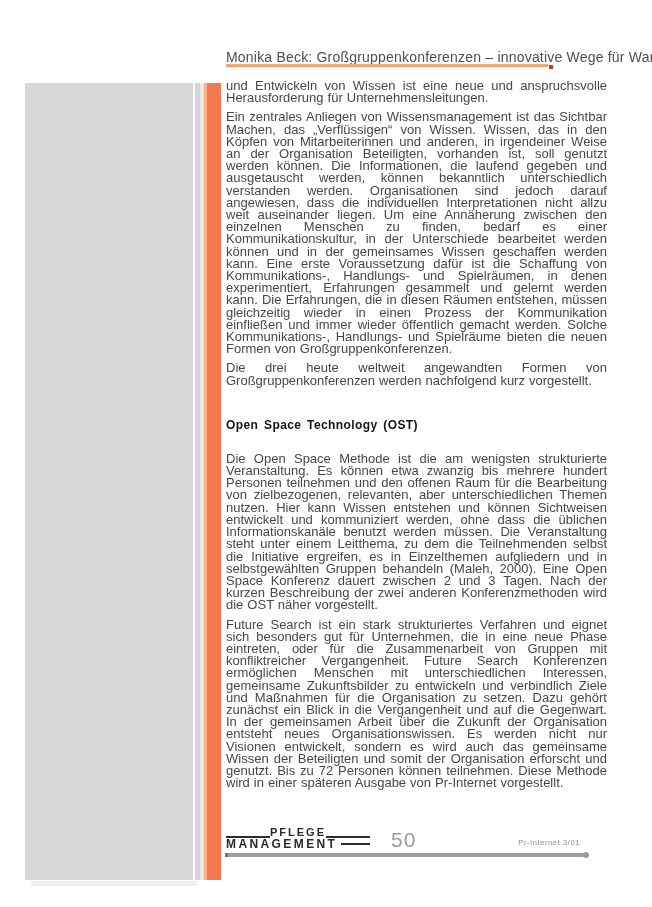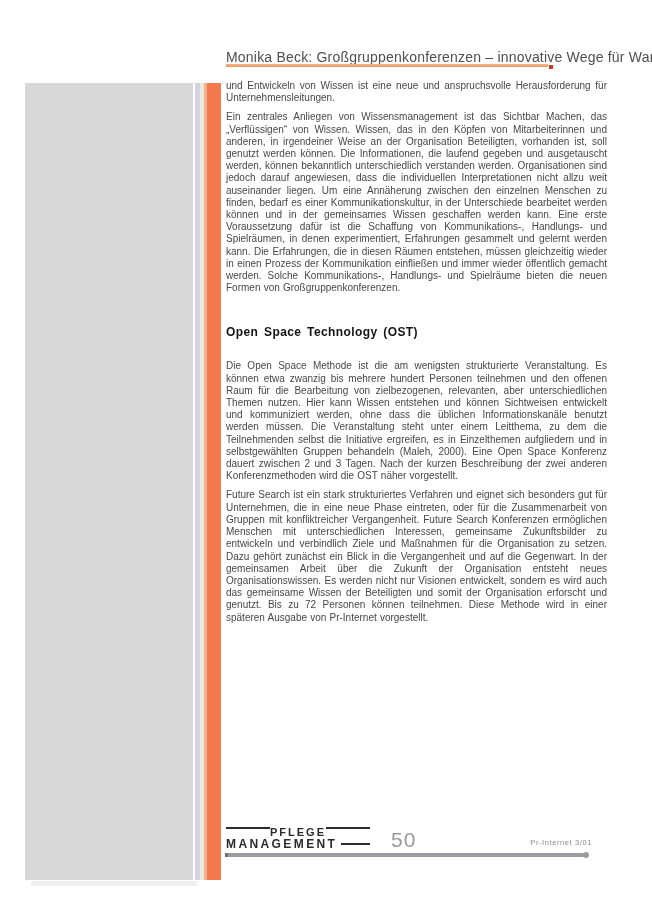--- a/index.html
+++ b/index.html
@@ -23,45 +23,45 @@
     font-size:14px;line-height:10px;color:#4f4f4f;letter-spacing:0.2px;
     white-space:nowrap;
   }
   .runhead-rule{position:relative;margin-top:2px;height:3px;width:322px;
     background:linear-gradient(to bottom,#f3b488,#eb9a64);}
   .runhead-tick{position:absolute;right:-5px;top:1px;width:4px;height:4px;background:#c93a1c;}
 
   
   .content{position:absolute;left:226px;top:80px;width:381px;color:#474747;}
   .content p{
-    font-size:10px;line-height:12.2px;text-align:justify;margin:0 0 7px 0;
+    font-size:13px;line-height:12.2px;text-align:justify;margin:0 0 7px 0;
     hyphens:auto;-webkit-hyphens:auto;word-spacing:0.4px;
   }
   .content h2{
     font-size:12px;font-weight:bold;color:#141414;letter-spacing:0.4px;
     margin:0 0 21px 0;word-spacing:2px;
   }
   .content h2.h-ost{margin-top:31px;}
   .content h2.h-fs{margin-top:37px;}
 
   
   .footer{position:absolute;left:226px;top:827px;width:366px;height:40px;}
   .logo{position:absolute;left:0;top:0;width:144px;}
-  .logo-row1{display:flex;align-items:flex-start;}
+  .logo-row1{display:flex;align-items:flex-end;}
   .logo-row1 .rule{flex:1;height:2px;background:#2b2b2b;}
   .logo-word1{font-size:11px;font-weight:bold;letter-spacing:2px;color:#2b2b2b;line-height:11px;}
   .logo-row2{display:flex;align-items:center;gap:4px;margin-top:0px;}
   .logo-word2{font-size:12px;font-weight:bold;letter-spacing:2.4px;color:#2b2b2b;line-height:12px;}
   .logo-row2 .rule{flex:1;height:2px;background:#2b2b2b;}
   .page-num{
     position:absolute;left:165px;top:1px;font-size:21px;font-weight:normal;
     color:#9a9a9a;letter-spacing:1px;
   }
   .issue{
-    position:absolute;right:0;top:11px;font-size:7.5px;color:#8d8d8d;letter-spacing:0.6px;
+    position:absolute;right:12px;top:11px;font-size:7.5px;color:#8d8d8d;letter-spacing:0.6px;
   }
   .footer-rule{position:absolute;left:0;top:26px;width:360px;height:4px;background:#9b9ba1;}
   .footer-rule .cap{position:absolute;left:-1px;top:0;width:3px;height:4px;background:#6f6f75;}
   .footer-rule .dot{position:absolute;right:-3px;top:-1px;width:6px;height:6px;border-radius:50%;background:#9b9ba1;}
 </style>
 </head>
 <body>
 
 <div class="bar bar-gray"></div>
 <div class="bar-gray-shadow"></div>
@@ -73,20 +73,21 @@
 <div class="runhead">
   <div class="runhead-text">Monika Beck:  Großgruppenkonferenzen – innovative Wege für Wandel und Lernen</div>
   <div class="runhead-rule">
     <span class="runhead-tick"></span>
   </div>
 </div>
 
 <div class="content">
   <p>und Entwickeln von Wissen ist eine neue und anspruchsvolle Herausforderung für Unternehmensleitungen.</p>
   <p>Ein zentrales Anliegen von Wissensmanagement ist das Sichtbar Machen, das „Verflüssigen“ von Wissen. Wissen, das in den Köpfen von Mitarbeiterinnen und anderen, in irgendeiner Weise an der Organisation Beteiligten, vorhanden ist, soll genutzt werden können. Die Informationen, die laufend gegeben und ausgetauscht werden, können bekanntlich unterschiedlich verstanden werden. Organisationen sind jedoch darauf angewiesen, dass die individuellen Interpretationen nicht allzu weit auseinander liegen. Um eine Annäherung zwischen den einzelnen Menschen zu finden, bedarf es einer Kommunikationskultur, in der Unterschiede bearbeitet werden können und in der gemeinsames Wissen geschaffen werden kann. Eine erste Voraussetzung dafür ist die Schaffung von Kommunikations-, Handlungs- und Spielräumen, in denen experimentiert, Erfahrungen gesammelt und gelernt werden kann. Die Erfahrungen, die in diesen Räumen entstehen, müssen gleichzeitig wieder in einen Prozess der Kommunikation einfließen und immer wieder öffentlich gemacht werden. Solche Kommunikations-, Handlungs- und Spielräume bieten die neuen Formen von Großgruppenkonferenzen.</p>
+  <p>Die drei heute weltweit angewandten Formen von Großgruppenkonferenzen werden nachfolgend kurz vorgestellt.</p>
 
   <h2 class="h-ost">Open Space Technology (OST)</h2>
   <p>Die Open Space Methode ist die am wenigsten strukturierte Veranstaltung. Es können etwa zwanzig bis mehrere hundert Personen teilnehmen und den offenen Raum für die Bearbeitung von zielbezogenen, relevanten, aber unterschiedlichen Themen nutzen. Hier kann Wissen entstehen und können Sichtweisen entwickelt und kommuniziert werden, ohne dass die üblichen Informationskanäle benutzt werden müssen. Die Veranstaltung steht unter einem Leitthema, zu dem die Teilnehmenden selbst die Initiative ergreifen, es in Einzelthemen aufgliedern und in selbstgewählten Gruppen behandeln (Maleh, 2000). Eine Open Space Konferenz dauert zwischen 2 und 3 Tagen. Nach der kurzen Beschreibung der zwei anderen Konferenzmethoden wird die OST näher vorgestellt.</p>
 
   <p>Future Search ist ein stark strukturiertes Verfahren und eignet sich besonders gut für Unternehmen, die in eine neue Phase eintreten, oder für die Zusammenarbeit von Gruppen mit konfliktreicher Vergangenheit. Future Search Konferenzen ermöglichen Menschen mit unterschiedlichen Interessen, gemeinsame Zukunftsbilder zu entwickeln und verbindlich Ziele und Maßnahmen für die Organisation zu setzen. Dazu gehört zunächst ein Blick in die Vergangenheit und auf die Gegenwart. In der gemeinsamen Arbeit über die Zukunft der Organisation entsteht neues Organisationswissen. Es werden nicht nur Visionen entwickelt, sondern es wird auch das gemeinsame Wissen der Beteiligten und somit der Organisation erforscht und genutzt. Bis zu 72 Personen können teilnehmen. Diese Methode wird in einer späteren Ausgabe von Pr-Internet vorgestellt.</p>
 </div>
 
 <div class="footer">
   <div class="logo">
     <div class="logo-row1">

